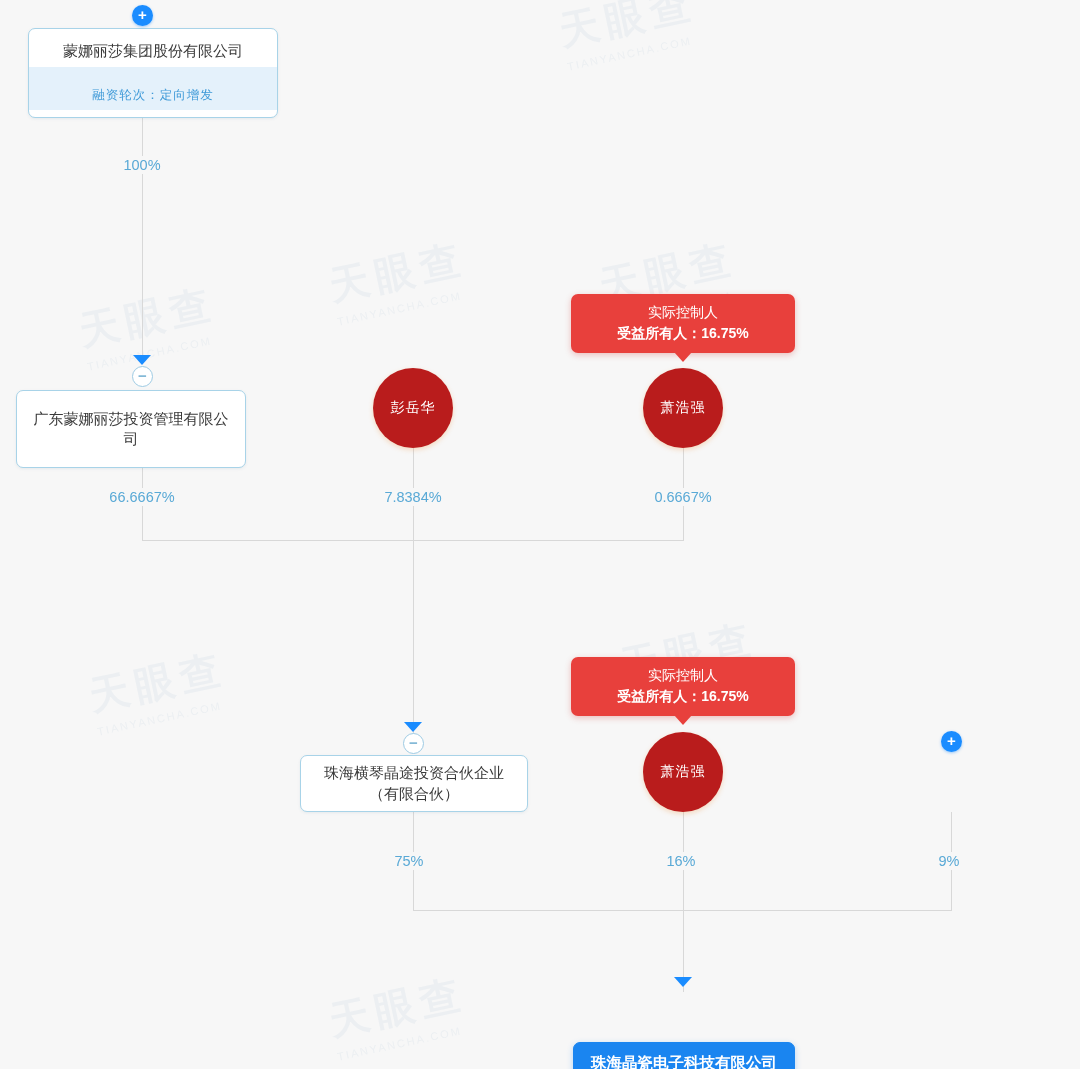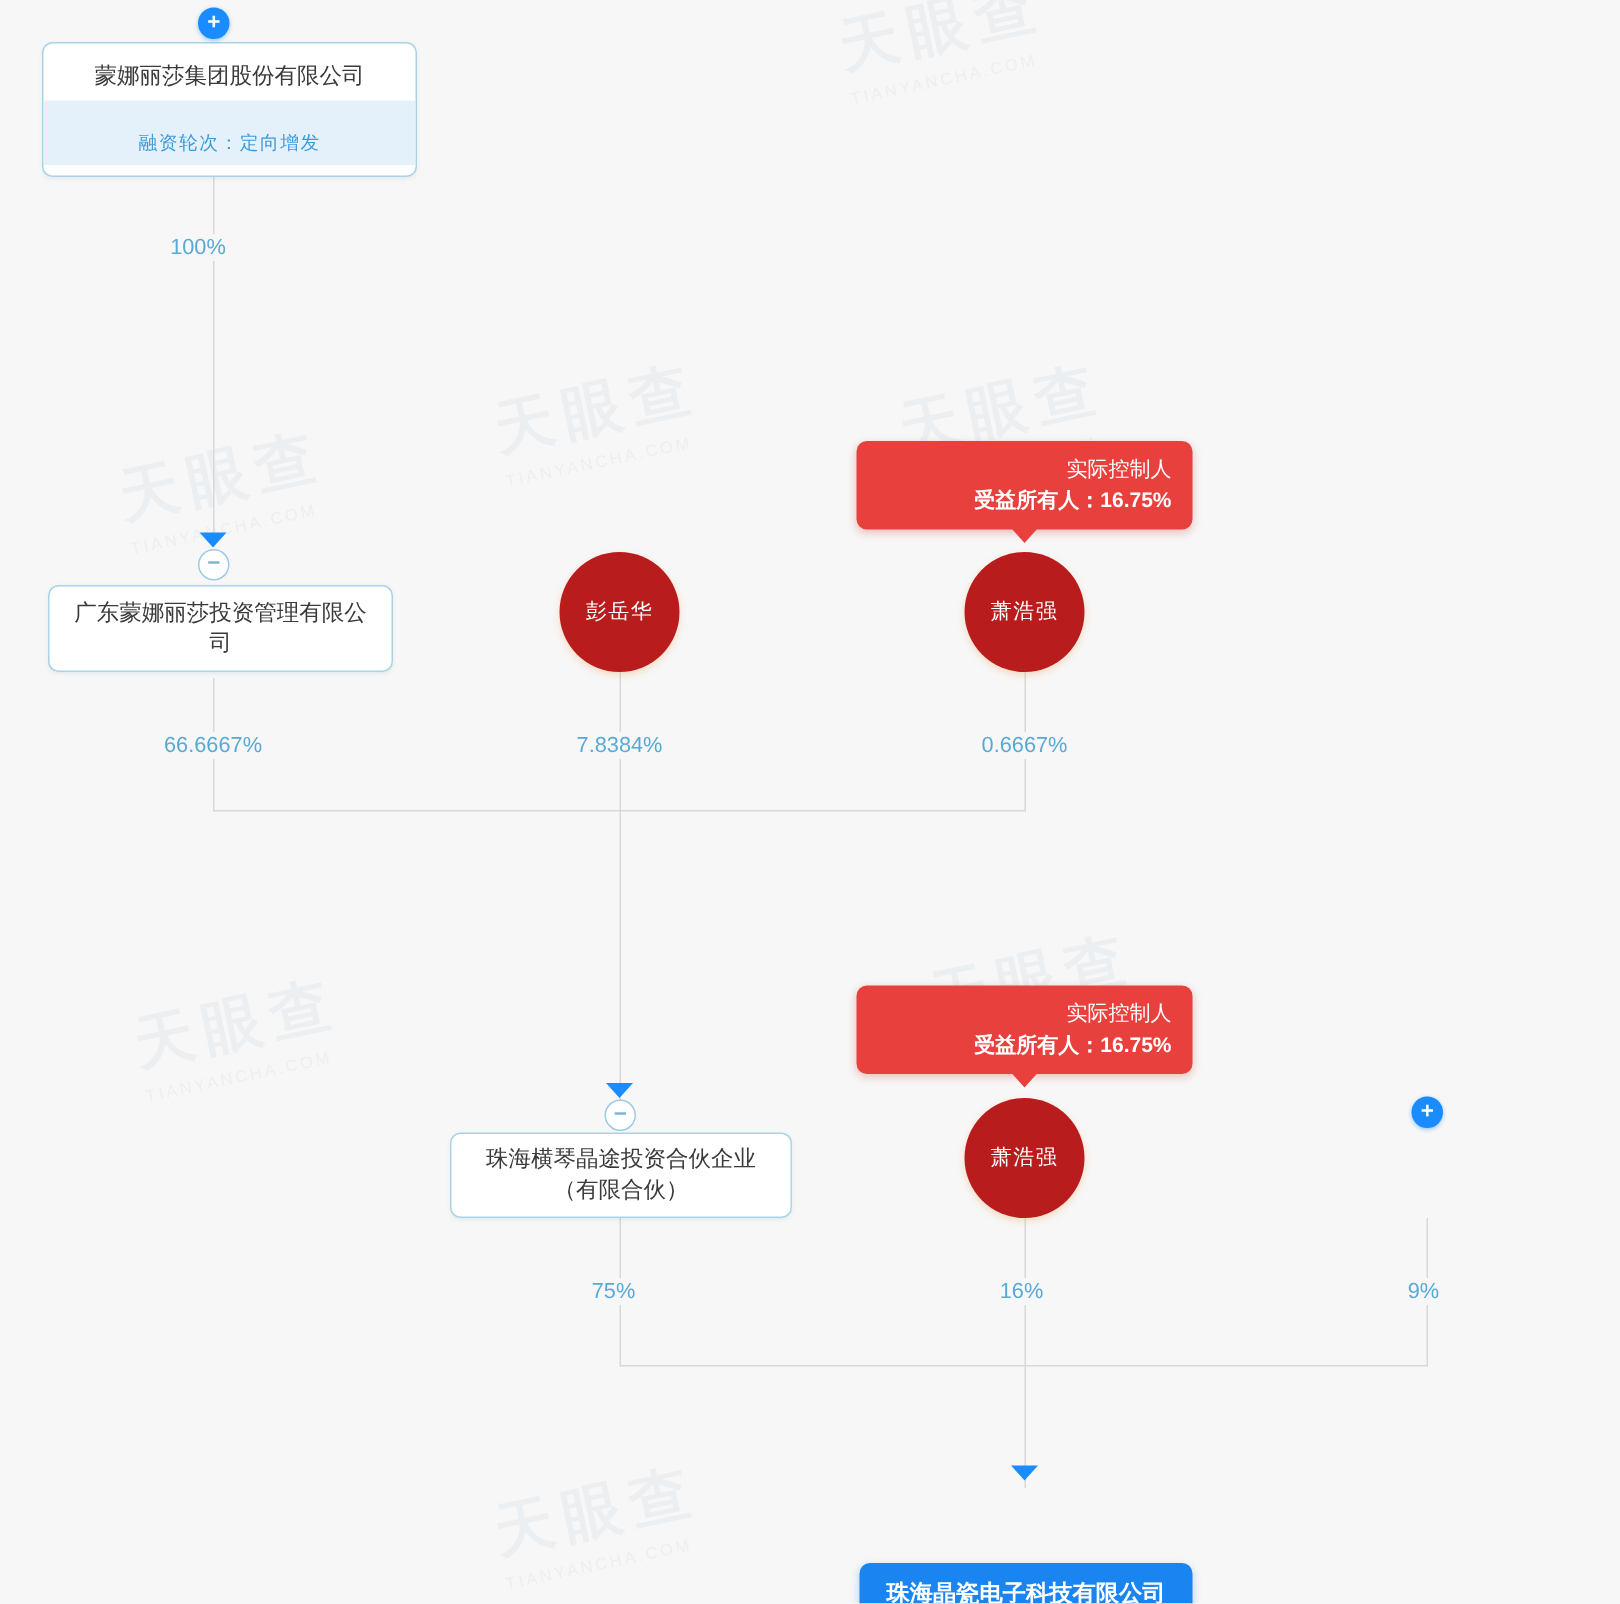--- a/index.html
+++ b/index.html
@@ -99,21 +99,21 @@
     letter-spacing:1px;
     box-shadow:0 2px 5px rgba(240,140,50,.28);
   }
 
   
   .tip{
     position:absolute;
     background:#e8403c;
     border-radius:7px;
     color:#fff;
-    text-align:right;
+    text-align:center;
     padding:8px 14px 9px;
     font-size:14px;
     line-height:1.5;
     box-sizing:border-box;
     box-shadow:0 2px 6px rgba(210,60,55,.30);
   }
   .tip .l2{font-weight:700;}
   .tip:after{
     content:"";position:absolute;left:50%;bottom:-9px;margin-left:-9px;
     width:0;height:0;
@@ -157,21 +157,21 @@
   </div>
   <div class="wm" style="left:330px;top:980px;">
     <span>天眼查</span><small>TIANYANCHA.COM</small>
   </div>
   <div class="wm" style="left:560px;top:-10px;">
     <span>天眼查</span><small>TIANYANCHA.COM</small>
   </div>
 
   <div class="ln vln" style="left:142px;top:118px;height:240px;"></div>
   <div class="arrow" style="left:133px;top:355px;"></div>
-  <div class="pct" style="left:132px;top:156px;">100%</div>
+  <div class="pct" style="left:142px;top:156px;">100%</div>
 
   <div class="ln vln" style="left:142px;top:452px;height:88px;"></div>
   <div class="ln vln" style="left:413px;top:448px;height:92px;"></div>
   <div class="ln vln" style="left:683px;top:448px;height:92px;"></div>
   <div class="ln hln" style="left:142px;top:540px;width:542px;"></div>
   <div class="ln vln" style="left:413px;top:540px;height:200px;"></div>
   <div class="arrow" style="left:404px;top:722px;"></div>
 
   <div class="pct" style="left:142px;top:488px;">66.6667%</div>
   <div class="pct" style="left:413px;top:488px;">7.8384%</div>
@@ -192,21 +192,21 @@
     <span>+</span>
   </div>
   <div class="node has-foot" style="left:28px;top:28px;width:250px;height:90px;">
     <div class="nm">蒙娜丽莎集团股份有限公司</div>
     <div class="foot">融资轮次：定向增发</div>
   </div>
 
   <div class="badge minus" style="left:132px;top:366px;">
     <span>−</span>
   </div>
-  <div class="node" style="left:32px;top:390px;width:230px;height:58px;">
+  <div class="node" style="left:16px;top:390px;width:230px;height:78px;">
     <div class="nm">广东蒙娜丽莎投资管理有限公司</div>
   </div>
 
   <div class="circle" style="left:373px;top:368px;width:80px;height:80px;">
     <span>彭岳华</span>
   </div>
 
   <div class="tip" style="left:571px;top:294px;width:224px;">
     <div class="l1">实际控制人</div>
     <div class="l2">受益所有人：16.75%</div>

